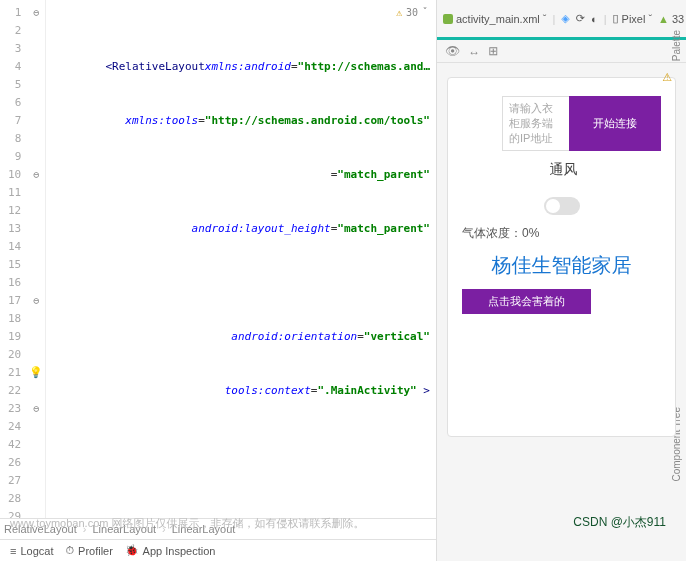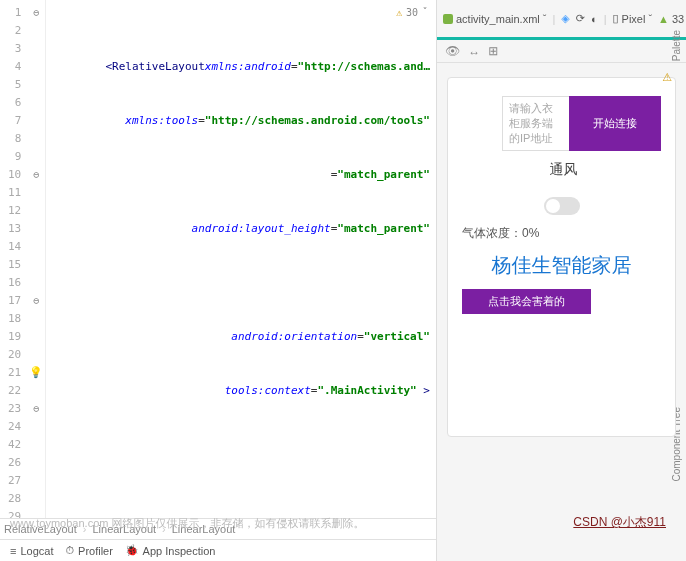--- a/index.html
+++ b/index.html
@@ -40,21 +40,21 @@
 .sw-row { display: flex; align-items: center; justify-content: center; gap: 18px; flex-direction: column; }
 .sw-label { font-size: 14px; color: #444; width: 32px; text-align: right; }
 .switch { width: 36px; height: 18px; border-radius: 10px; background: #e0e0e0; position: relative; }
 .switch::after { content: ""; position: absolute; left: 2px; top: 2px; width: 14px; height: 14px; border-radius: 50%; background: #fff; }
 .info-line { color: #555; }
 .brand { color: #1976d2; font-size: 20px; text-align: center; }
 .purple-btn { background: #7b1fa2; color: #fff; padding: 5px 26px; font-size: 11px; border: none; align-self: flex-start; }
 .palette-tab { position: absolute; right: 4px; top: 30px; writing-mode: vertical-rl; transform: rotate(180deg); font-size: 10px; color: #888; }
 .comp-tab { position: absolute; right: 4px; bottom: 80px; writing-mode: vertical-rl; transform: rotate(180deg); font-size: 10px; color: #888; }
 .watermark { position: absolute; bottom: 30px; left: 10px; color: #bbb; font-size: 11px; }
-.csdn { position: absolute; bottom: 30px; right: 20px; color: #7f1d1d; font-size: 12px; text-decoration: underline; }
+.csdn { position: absolute; bottom: 30px; right: 20px; color: #14532d; font-size: 12px; }
 .dd { color: #888; font-size: 10px; }
 .device-icon { display:inline-flex; align-items:center; gap:3px;}
 </style>
 </head>
 <body>
 
 <div class="container">
   <div class="code-area">
     <div class="editor">
       <div class="gutter">

